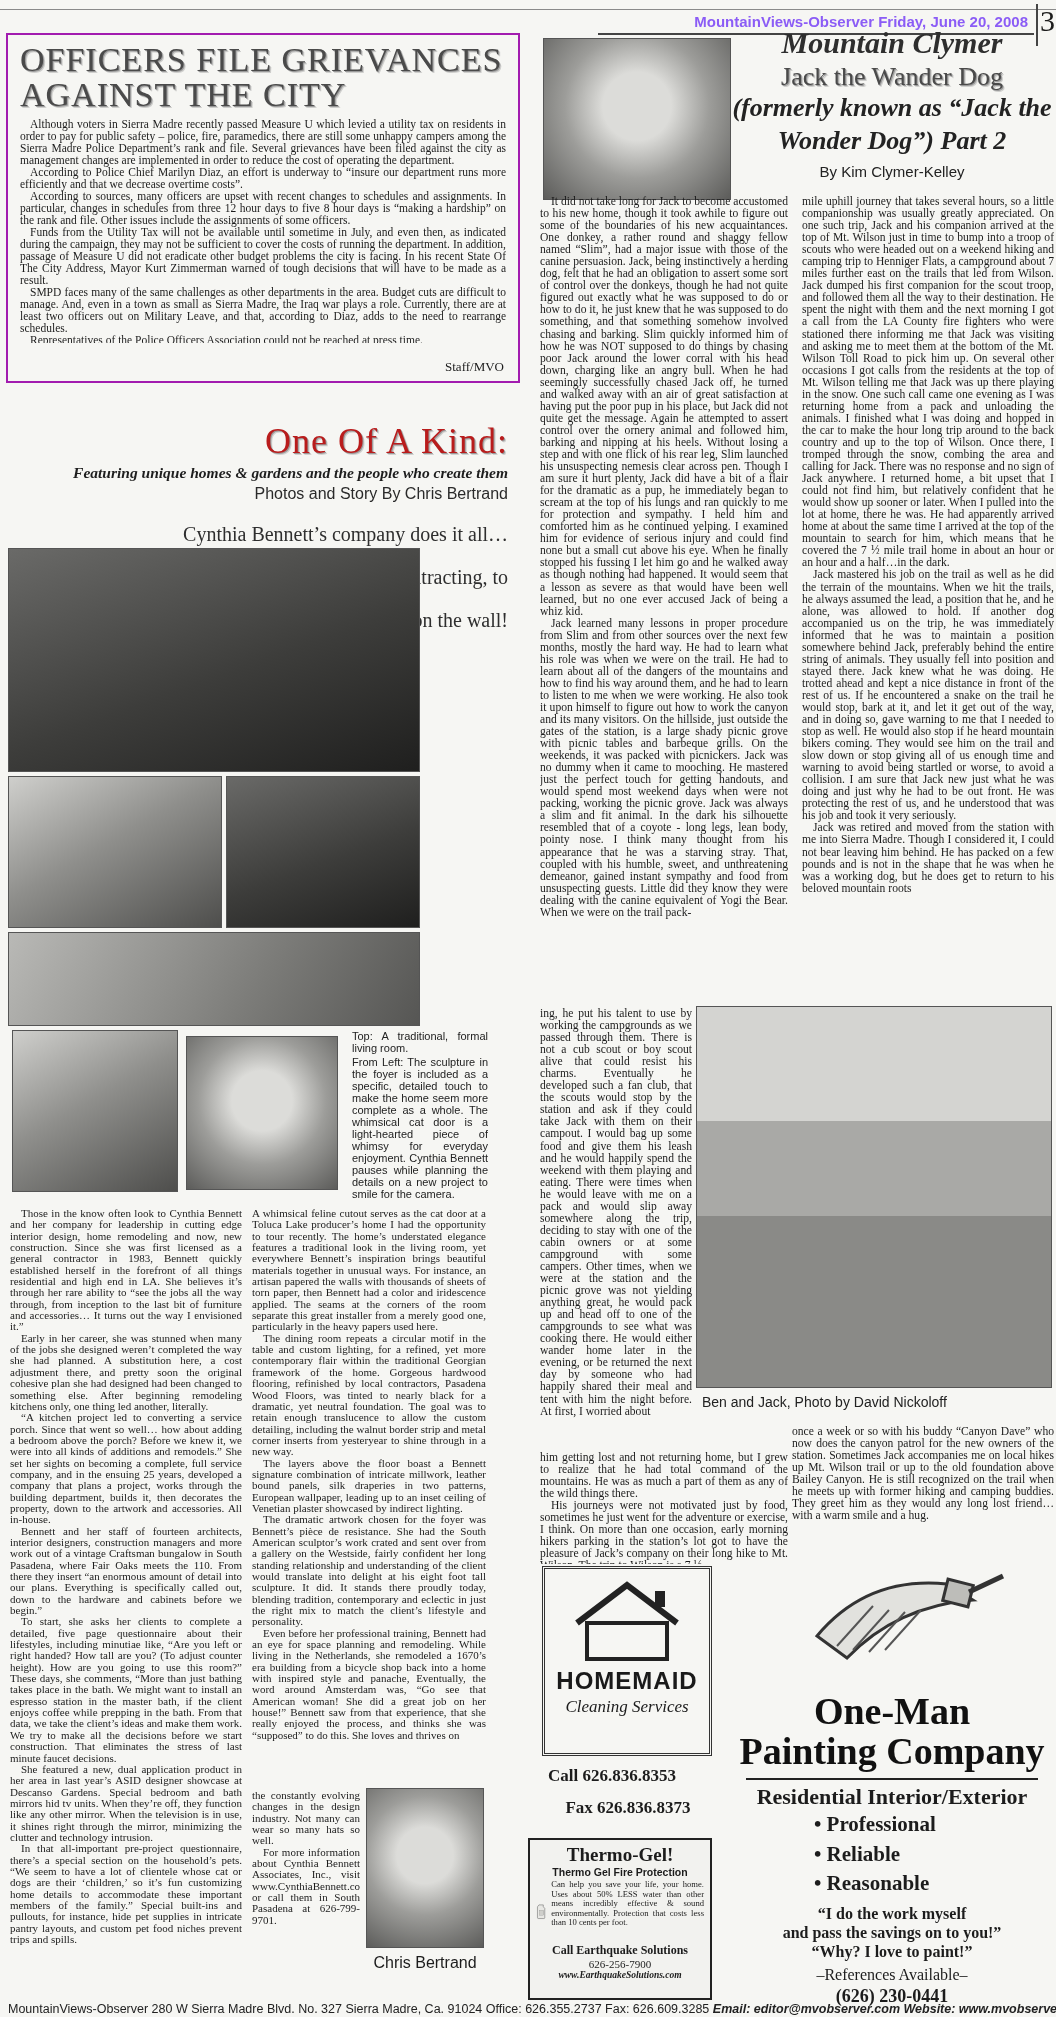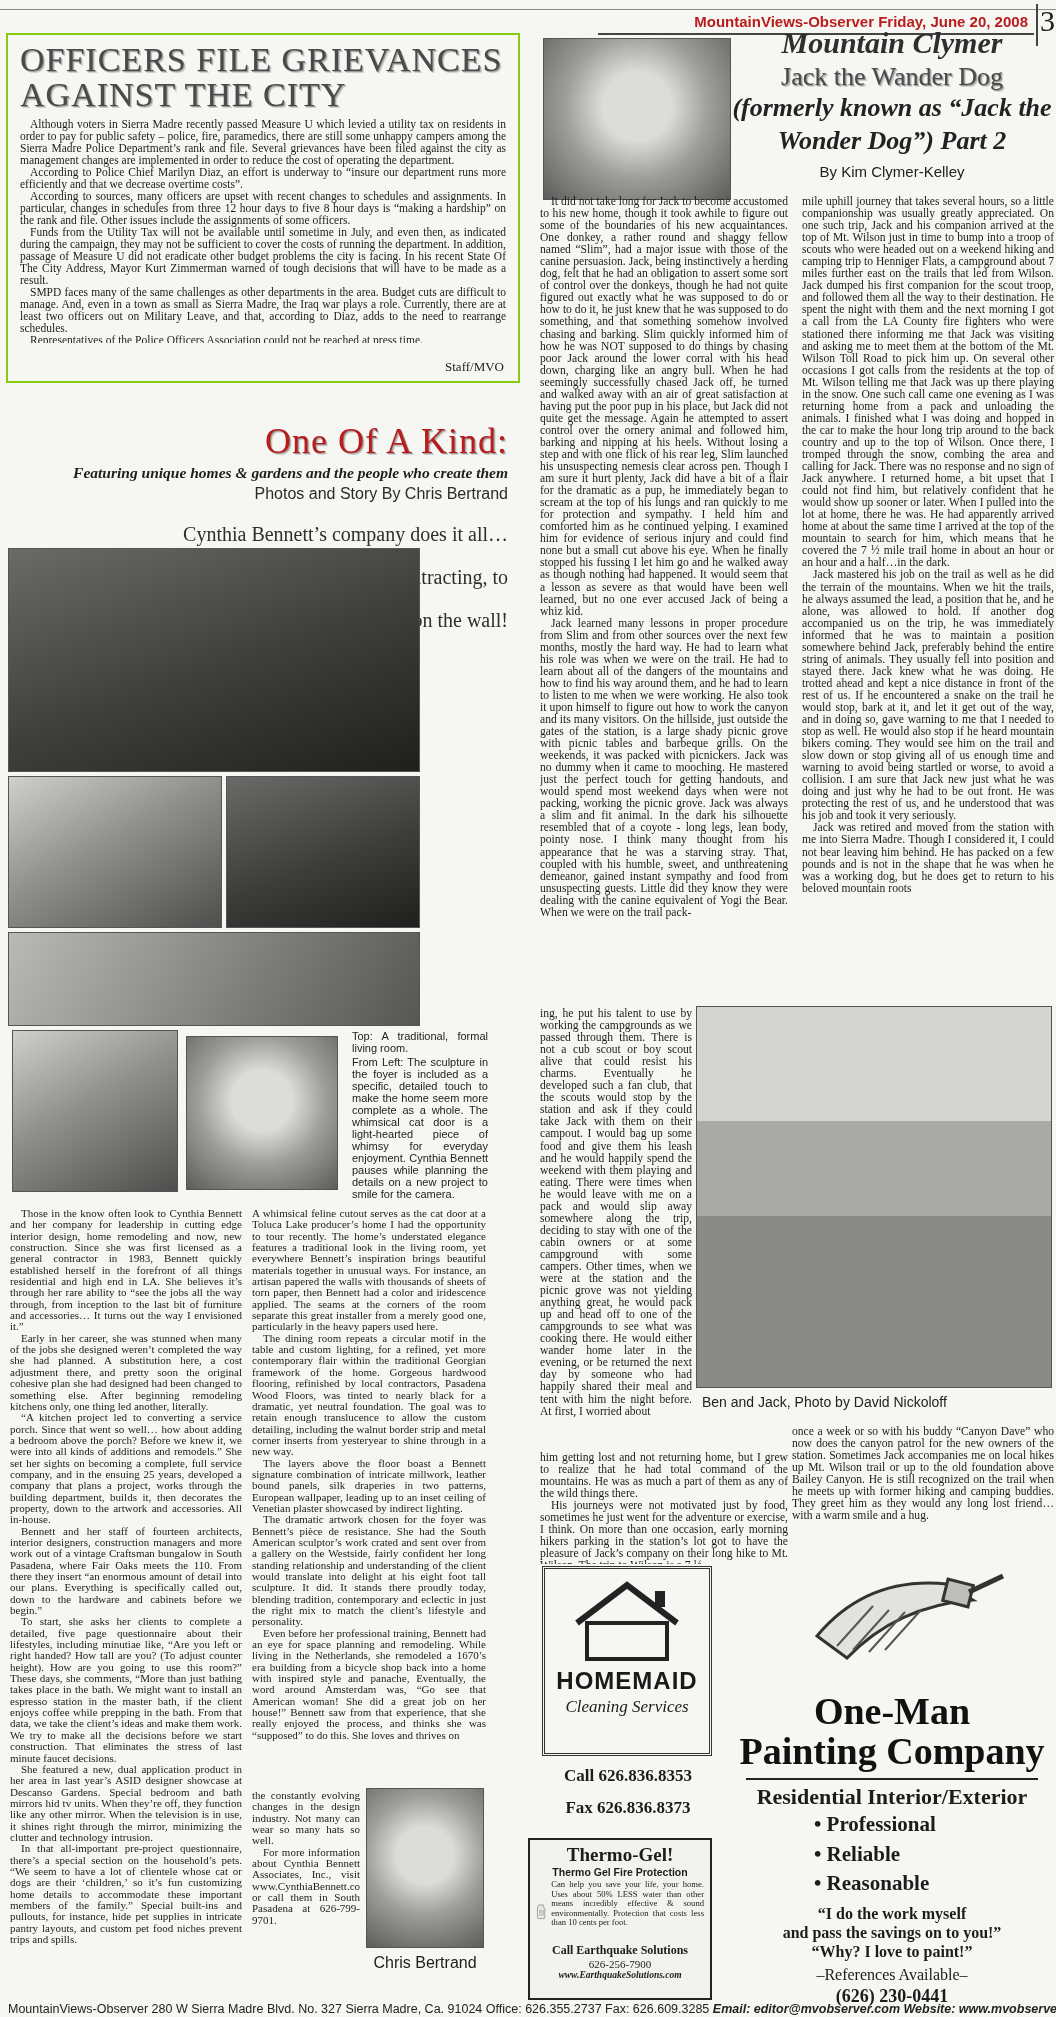--- a/index.html
+++ b/index.html
@@ -3,26 +3,26 @@
 <meta charset="utf-8">
 <style>
   html,body{margin:0;padding:0;background:#d9d9d6;}
   .page{position:relative;width:1056px;height:2017px;background:#f6f6f3;margin:0 auto;
         font-family:"Liberation Serif",serif;color:#1c1c1c;overflow:hidden;}
   .abs{position:absolute;}
   .sans{font-family:"Liberation Sans",sans-serif;}
   .jt{text-align:justify;}
   
   .toprule{left:0;top:9px;width:1056px;height:1px;background:#8a8a8a;}
-  .mast{right:28px;top:13px;font-weight:bold;font-size:15px;color:#b91c1c;}
+  .mast{right:28px;top:13px;font-weight:bold;font-size:15px;color:#8b5cf6;}
   .mastrule{left:598px;top:33px;width:436px;height:2px;background:#444;}
   .pnbar{left:1036px;top:4px;width:2px;height:42px;background:#444;}
   .pageno{left:1040px;top:4px;font-size:30px;}
   
-  .gbox{left:6px;top:33px;width:514px;height:350px;border:2px solid #84cc16;padding:8px 12px 6px 12px;box-sizing:border-box;}
+  .gbox{left:6px;top:33px;width:514px;height:350px;border:2px solid #a21caf;padding:8px 12px 6px 12px;box-sizing:border-box;}
   .ghead{font-size:34px;line-height:1.02;color:#4a4a4a;letter-spacing:1px;
          text-shadow:1px 1px 0 #9a9a9a,2px 2px 0 #cfcfcd;}
   .gbody{font-size:11.5px;line-height:12px;height:225px;overflow:hidden;margin-top:6px;}
   .gbody p{margin:0;text-indent:10px;}
   .gbyline{position:absolute;right:14px;bottom:6px;font-size:13px;}
   
   .photo{border:1px solid #555;box-sizing:border-box;}
   .ph-grad{background:linear-gradient(150deg,#cfcfcc 0%,#8f8f8c 45%,#4e4e4c 100%);}
   .ph-dark{background:linear-gradient(160deg,#6a6a68 0%,#3d3d3b 55%,#1f1f1e 100%);}
   .ph-mid{background:linear-gradient(120deg,#b9b9b6 0%,#7c7c79 60%,#565654 100%);}
@@ -44,21 +44,21 @@
   .okhead{font-size:36px;color:#b91c1c;letter-spacing:1px;text-shadow:1px 1px 0 #9a9a9a,2px 2px 0 #d2d2d0;}
   .oksub{font-size:15.5px;font-weight:bold;font-style:italic;margin-top:2px;color:#1e1e1e;}
   .okby{font-size:16px;margin-top:3px;color:#2a2a2a;}
   .okdeck{font-size:20px;line-height:1.14;margin-top:4px;color:#2e2e2e;}
   .capblock{font-size:11px;line-height:12px;color:#222;}
   .capblock p{margin:0 0 2px 0;}
   
   .hmbox{left:542px;top:1566px;width:170px;height:190px;border:3px double #333;box-sizing:border-box;text-align:center;padding-top:8px;}
   .hmname{font-size:24px;font-weight:bold;letter-spacing:1px;font-family:"Liberation Sans",sans-serif;color:#1a1a1a;}
   .hmtag{font-size:17px;font-style:italic;margin-top:2px;}
-  .hmcall{left:548px;top:1766px;width:160px;font-size:17px;font-weight:bold;text-align:center;}
+  .hmcall{left:548px;top:1766px;width:160px;font-size:17px;font-weight:bold;text-align:left;}
   .hmfax{left:548px;top:1798px;width:160px;font-size:17px;font-weight:bold;text-align:center;}
   .tgbox{left:528px;top:1838px;width:184px;height:162px;border:2px solid #222;box-sizing:border-box;padding:4px 6px;text-align:center;background:#f2f2ef;}
   .tgtitle{font-size:19px;font-weight:bold;}
   .tgsub{font-size:10.5px;font-weight:bold;}
   .tgrow{display:flex;gap:4px;margin-top:2px;text-align:left;}
   .tgbody{font-size:8.6px;line-height:9.6px;text-align:justify;}
   .tgcta{font-size:12px;font-weight:bold;margin-top:1px;}
   .tgphone{font-size:11px;}
   .tgweb{font-size:9.5px;font-weight:bold;font-style:italic;}
   .pad{left:728px;top:1566px;width:328px;height:436px;text-align:center;}

